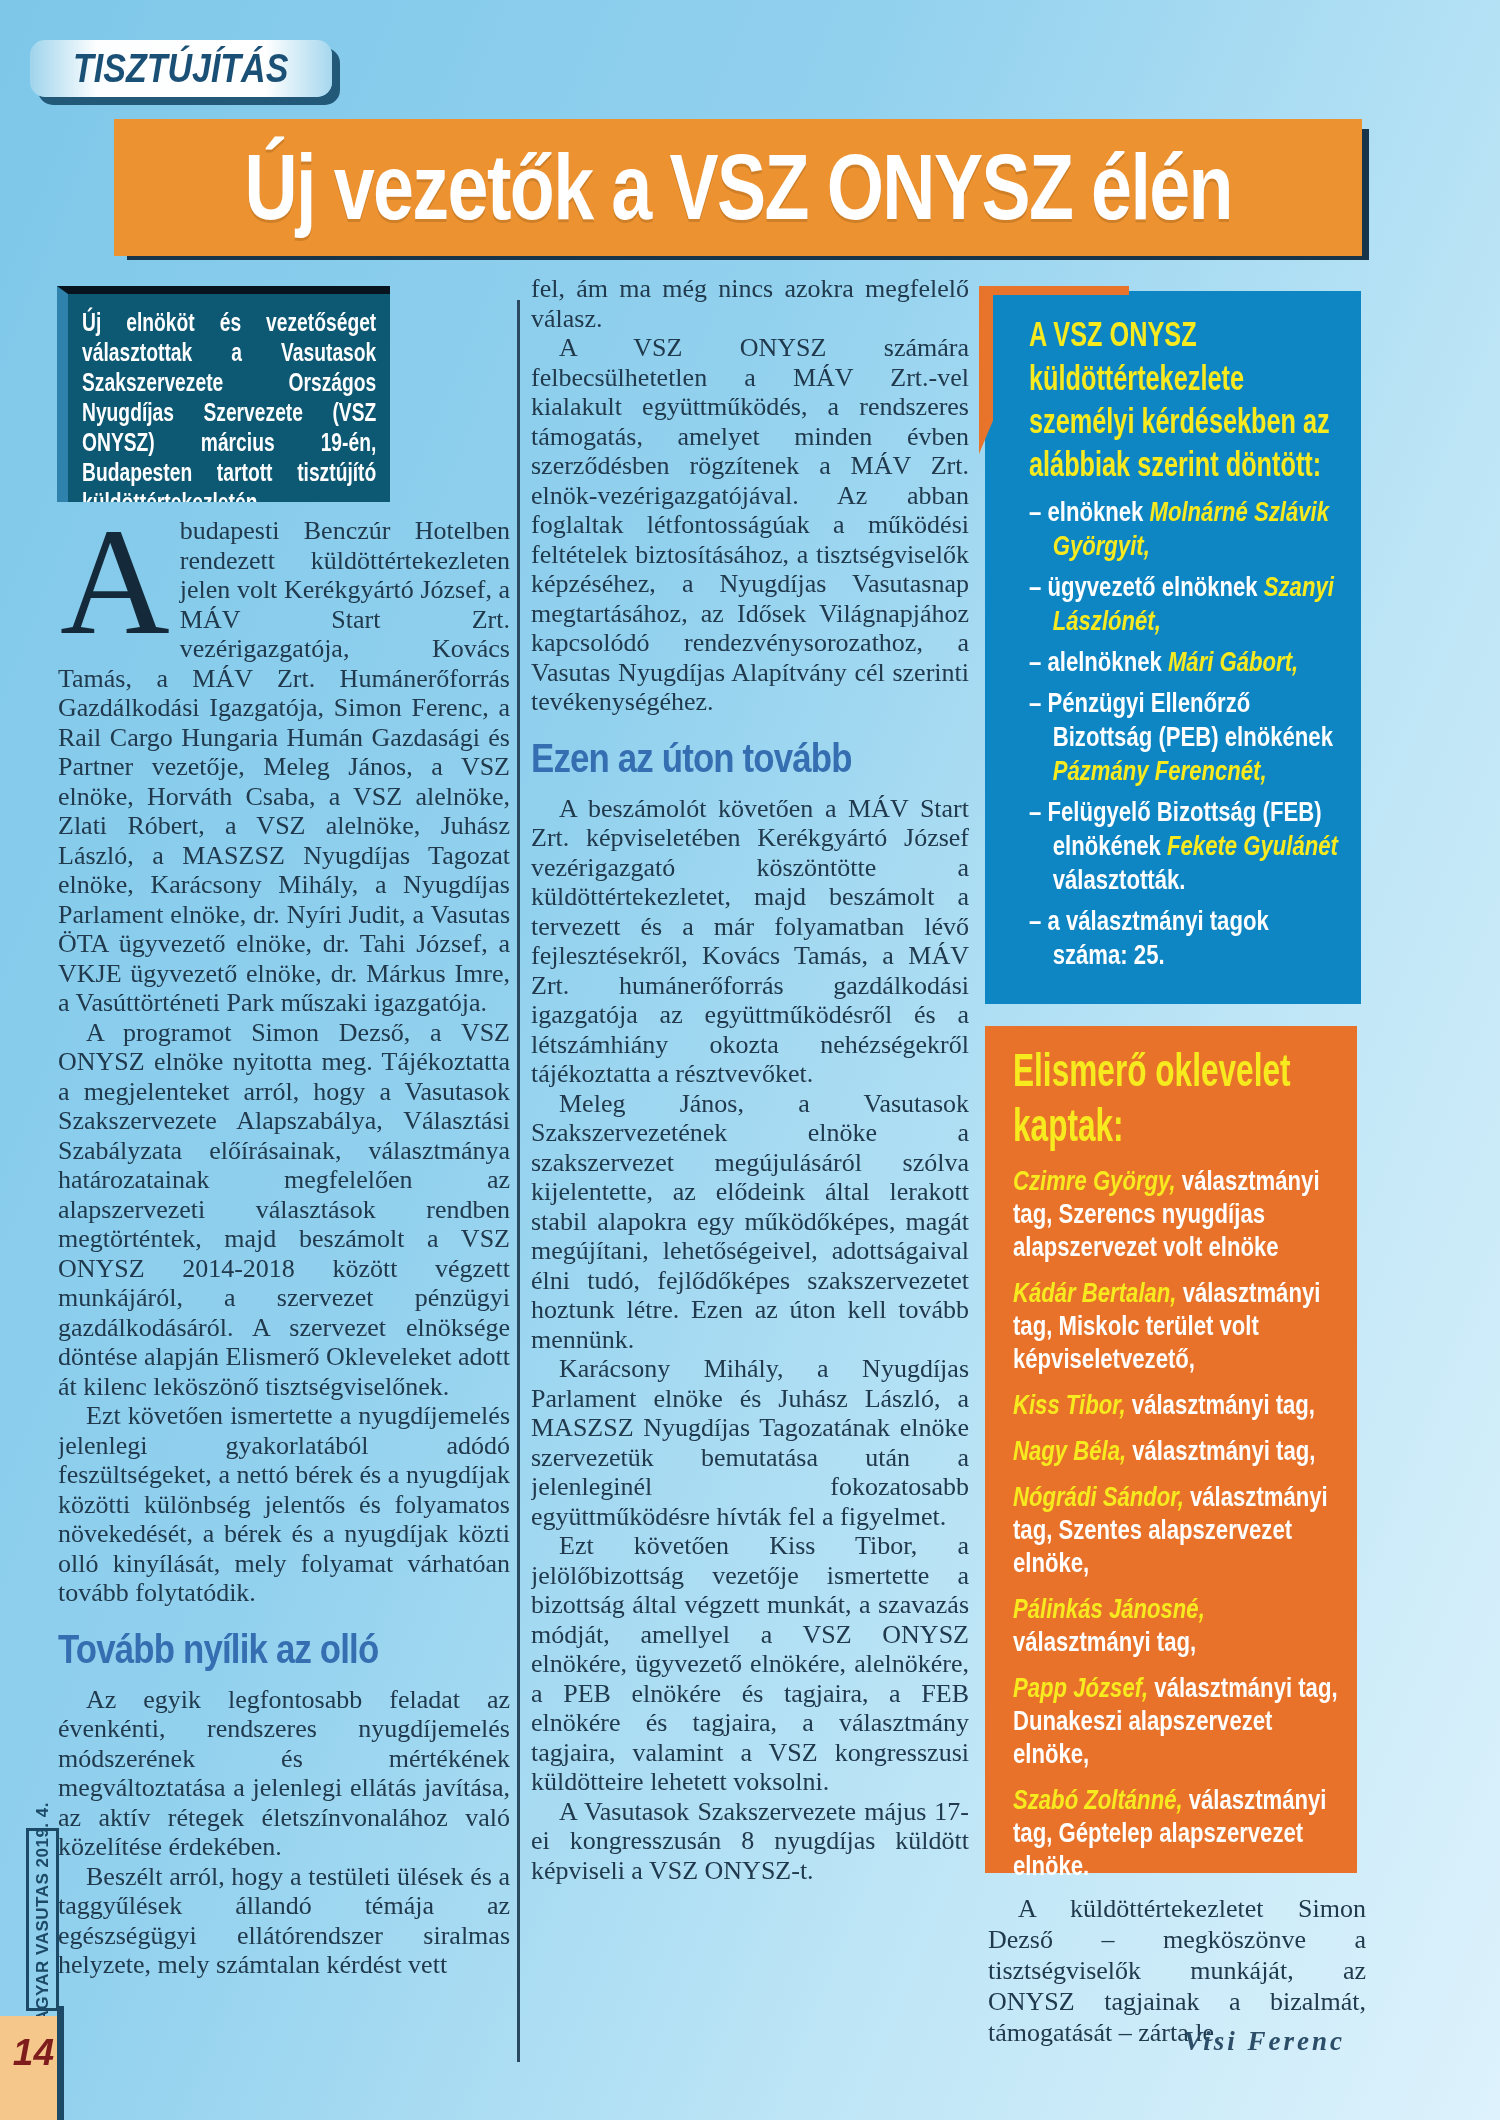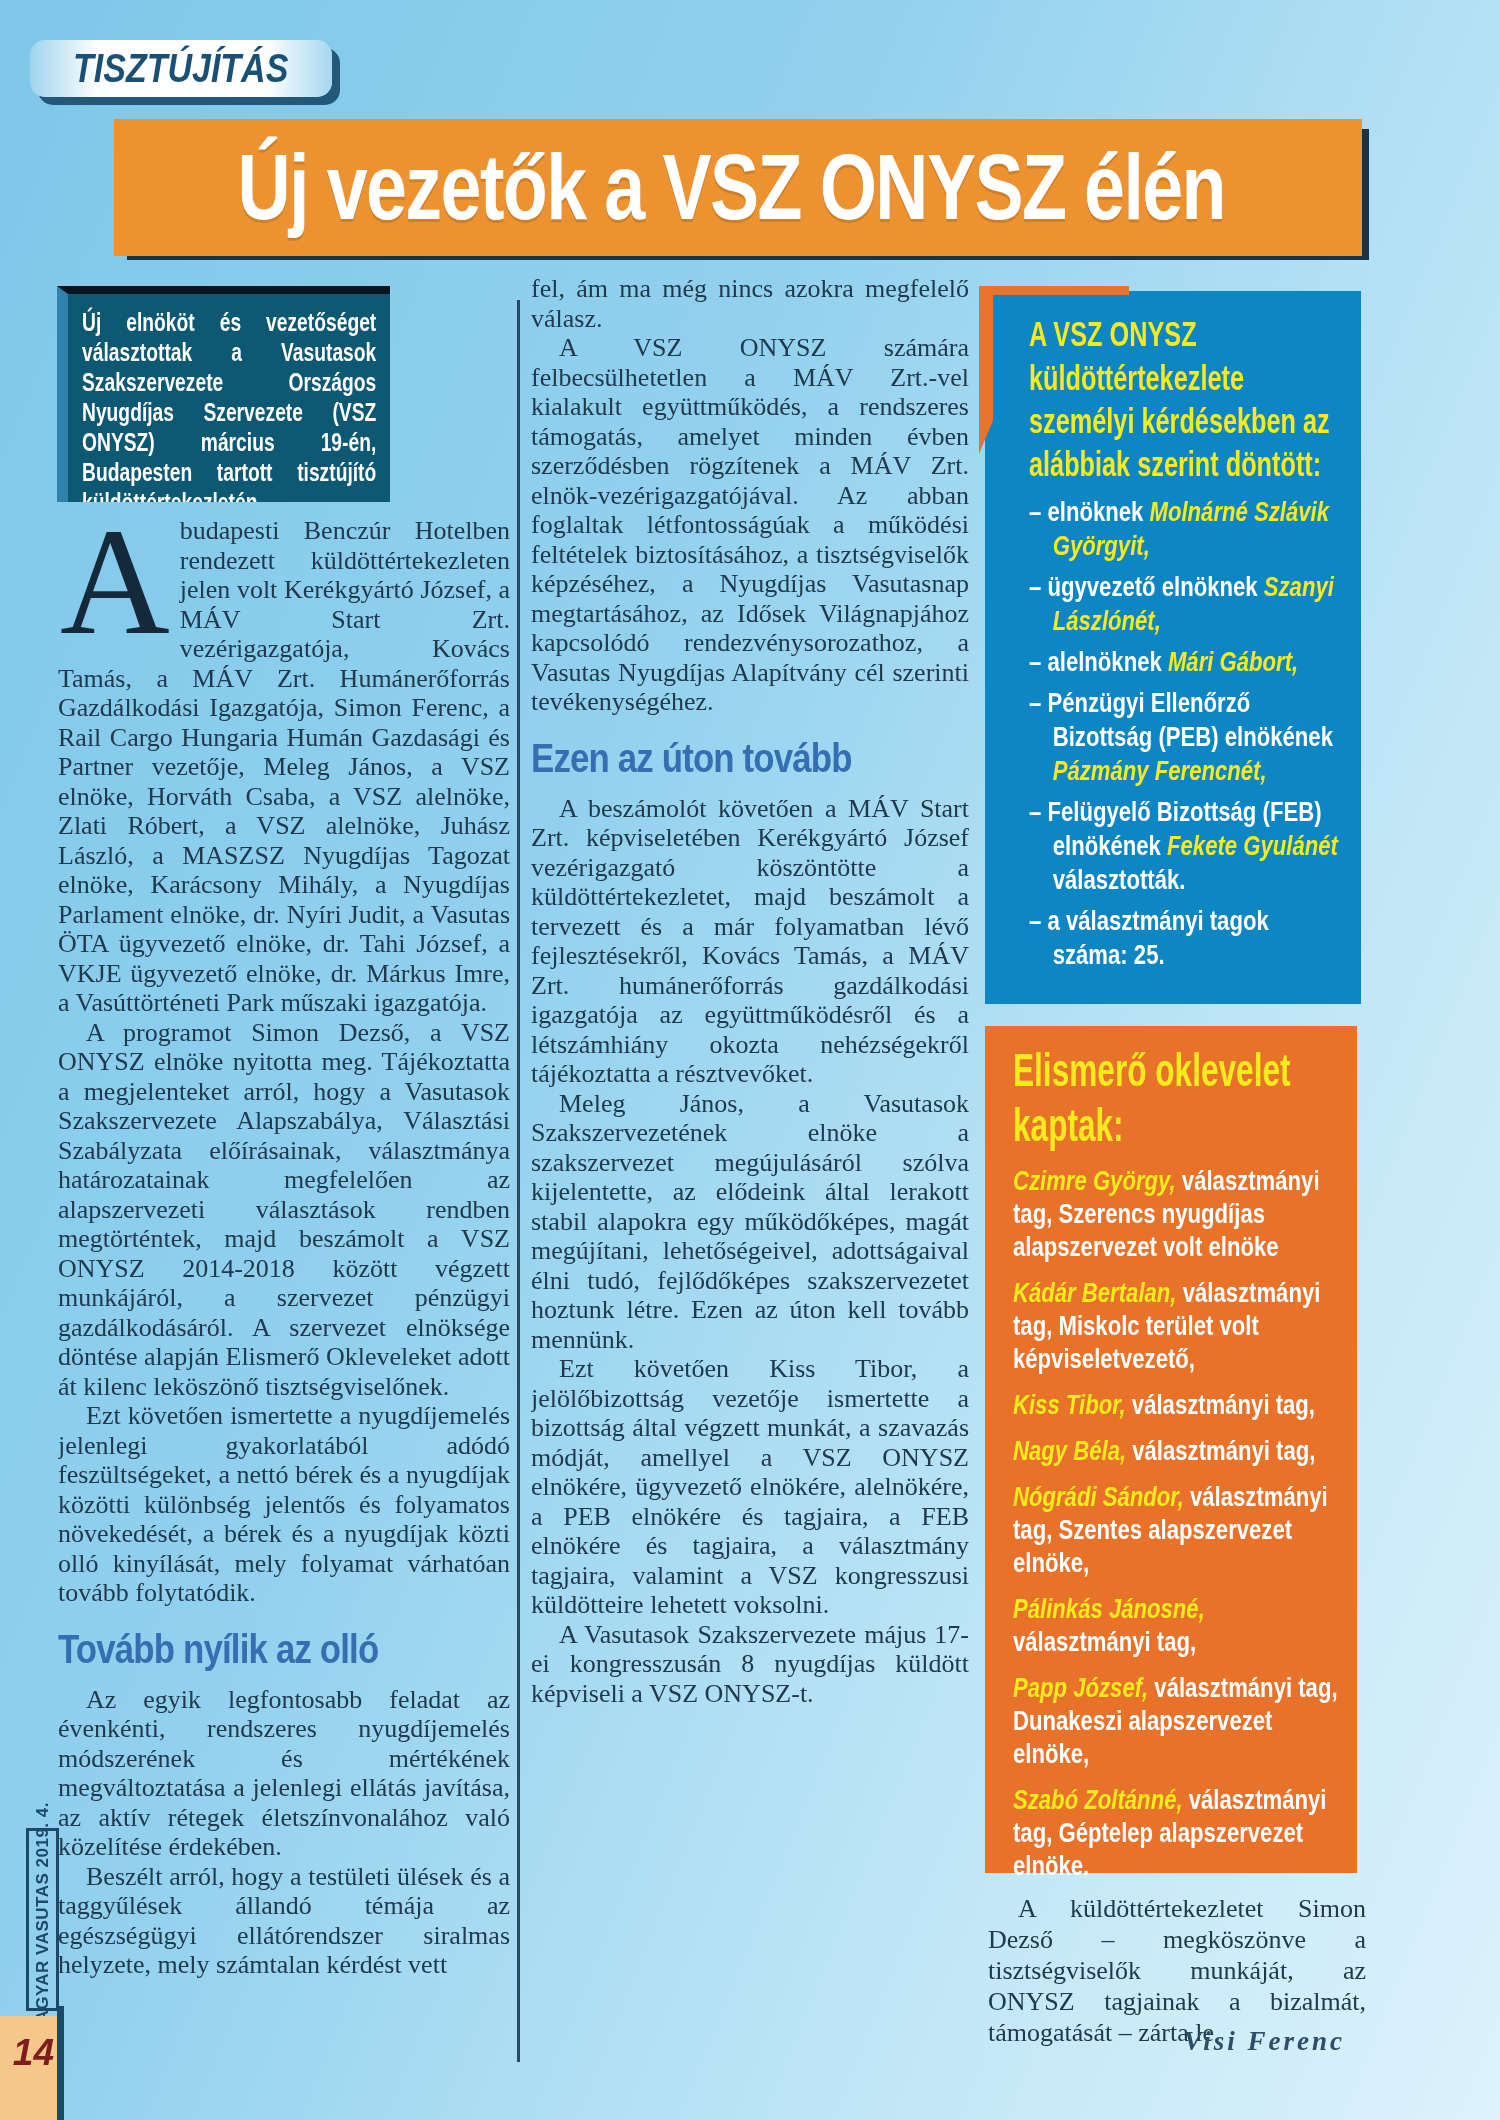--- a/index.html
+++ b/index.html
@@ -16,21 +16,21 @@
     display:flex; align-items:center; justify-content:center;border-radius:15px;
   }
   .kicker-text {
     font-family:"Liberation Sans", sans-serif; font-weight:bold; font-style:italic;
     font-size:40px; color:#1b5076; transform:scaleX(.85); white-space:nowrap;
   }
   
   .title-bar {
     position:absolute; left:114px; top:119px; width:1248px; height:137px;
     background:#ec9231; box-shadow:10px 7px 0 -3px #16354b;
-    display:flex; align-items:center; justify-content:flex-start; overflow:visible;
+    display:flex; align-items:center; justify-content:center; overflow:visible;
   }
   .title-text {
     color:#ffffff; font-family:"Liberation Sans", sans-serif; font-weight:bold;
     font-size:92px; white-space:nowrap; transform:scaleX(.8); letter-spacing:-2px;
     text-shadow:0 3px 0 rgba(120,70,10,.25);
   }
   
   .lead-box {
     position:absolute; left:57px; top:286px; width:333px; height:216px;
     background:#0d5873; border-top:8px solid #07141d; border-left:11px solid #2e82ab;
@@ -145,20 +145,21 @@
     <p>Az egyik legfontosabb feladat az évenkénti, rendszeres nyugdíjemelés módszerének és mértékének megváltoztatása a jelenlegi ellátás javítása, az aktív rétegek életszínvonalához való közelítése érdekében.</p>
     <p>Beszélt arról, hogy a testületi ülések és a taggyűlések állandó témája az egészségügyi ellátórendszer siralmas helyzete, mely számtalan kérdést vett</p>
   </div>
 
   <div class="col2 body-col">
     <p class="noindent">fel, ám ma még nincs azokra megfelelő válasz.</p>
     <p>A VSZ ONYSZ számára felbecsülhetetlen a MÁV Zrt.-vel kialakult együttműködés, a rendszeres támogatás, amelyet minden évben szerződésben rögzítenek a MÁV Zrt. elnök-vezérigazgatójával. Az abban foglaltak létfontosságúak a működési feltételek biztosításához, a tisztségviselők képzéséhez, a Nyugdíjas Vasutasnap megtartásához, az Idősek Világnapjához kapcsolódó rendezvénysorozathoz, a Vasutas Nyugdíjas Alapítvány cél szerinti tevékenységéhez.</p>
     <div class="subhead">Ezen az úton tovább</div>
     <p>A beszámolót követően a MÁV Start Zrt. képviseletében Kerékgyártó József vezérigazgató köszöntötte a küldöttértekezletet, majd beszámolt a tervezett és a már folyamatban lévő fejlesztésekről, Kovács Tamás, a MÁV Zrt. humánerőforrás gazdálkodási igazgatója az együttműködésről és a létszámhiány okozta nehézségekről tájékoztatta a résztvevőket.</p>
     <p>Meleg János, a Vasutasok Szakszervezetének elnöke a szakszervezet megújulásáról szólva kijelentette, az elődeink által lerakott stabil alapokra egy működőképes, magát megújítani, lehetőségeivel, adottságaival élni tudó, fejlődőképes szakszervezetet hoztunk létre. Ezen az úton kell tovább mennünk.</p>
+    <p>Karácsony Mihály, a Nyugdíjas Parlament elnöke és Juhász László, a MASZSZ Nyugdíjas Tagozatának elnöke szervezetük bemutatása után a jelenleginél fokozatosabb együttműködésre hívták fel a figyelmet.</p>
     <p>Ezt követően Kiss Tibor, a jelölőbizottság vezetője ismertette a bizottság által végzett munkát, a szavazás módját, amellyel a VSZ ONYSZ elnökére, ügyvezető elnökére, alelnökére, a PEB elnökére és tagjaira, a FEB elnökére és tagjaira, a választmány tagjaira, valamint a VSZ kongresszusi küldötteire lehetett voksolni.</p>
     <p>A Vasutasok Szakszervezete május 17-ei kongresszusán 8 nyugdíjas küldött képviseli a VSZ ONYSZ-t.</p>
   </div>
 
   <div class="bluebox">
     <div class="bb-corner-left"></div>
     <div class="bb-corner-top"></div>
     <div class="bluebox-inner">
       <div class="bb-heading">A VSZ ONYSZ küldöttértekezlete személyi kérdésekben az alábbiak szerint döntött:</div>
       <div class="d-item">

